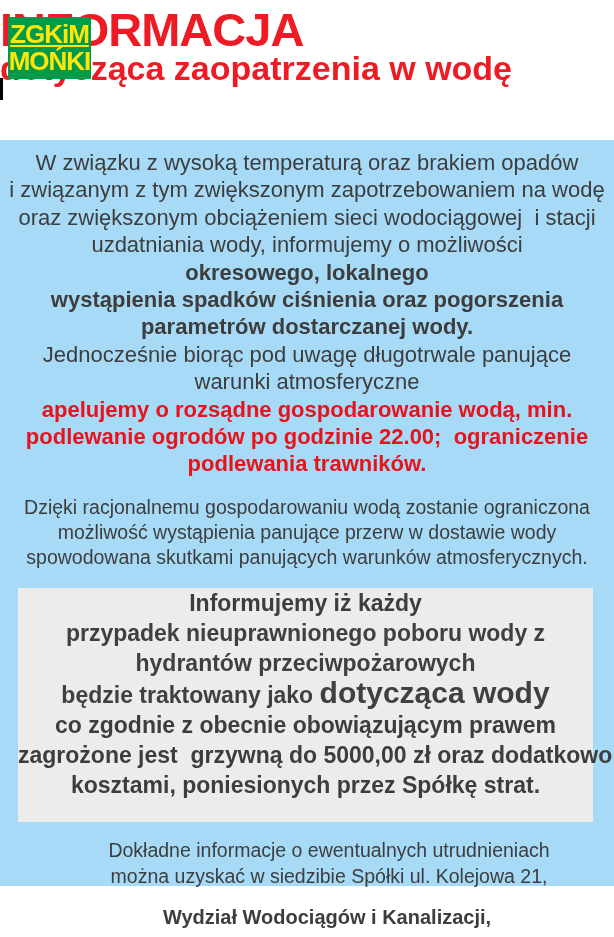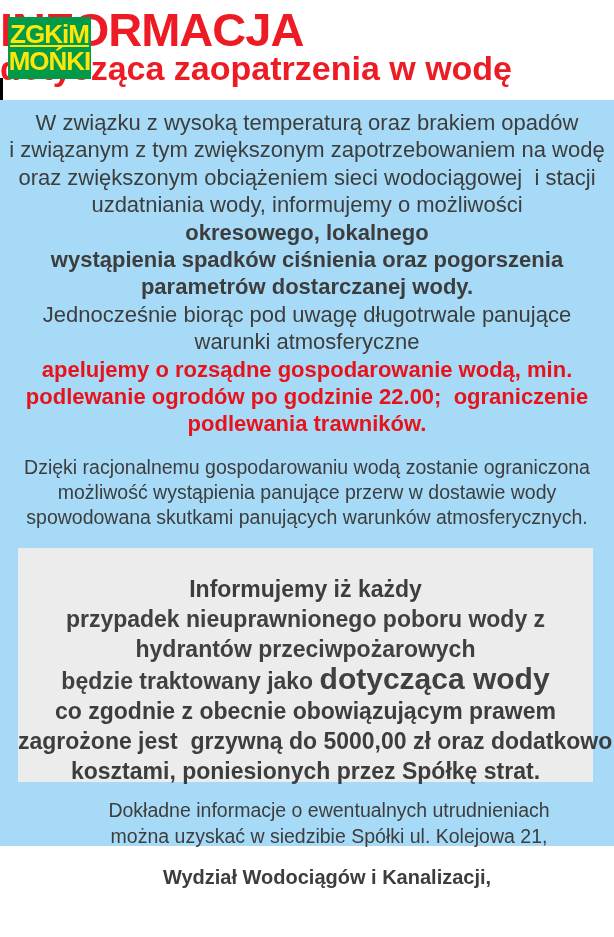--- a/index.html
+++ b/index.html
@@ -56,36 +56,37 @@
     background: #000000;
   }
   
   .content {
     background: #a6daf6;
     height: 746px;
     padding-top: 9px;
     box-sizing: border-box;
     text-align: center;
     color: #3d3d3d;
+    margin-top: 40px;
   }
   .line { white-space: pre; }
   .para1 .line { font-size: 22px; line-height: 27.4px; }
   .para1 .bold { font-weight: bold; }
   .para1 .red  { font-weight: bold; color: #e8131a; }
   .para2 { margin-top: 17px; }
   .para2 .line { font-size: 19.5px; line-height: 25.3px; }
   
   .graybox {
     margin-top: 17px;
     margin-left: 18px;
     width: 575px;
     height: 234px;
     background: #ececec;
     box-sizing: border-box;
-    padding-top: 26px;
+    padding-top: 0;
     text-align: center;
   }
   .graybox .line { font-size: 23px; line-height: 30px; font-weight: bold; }
   .graybox .dark { color: #3d3d3d; }
   .graybox .red  { color: #404040; }
   .graybox .big  { font-size: 30px; line-height: 30px; }
   
   .footer-info { margin-top: 15px; padding-left: 44px; }
   .footer-info .line { font-size: 19.5px; line-height: 26px; }
   .footer-dept { margin-top: 16px; font-size: 20px; font-weight: bold; line-height: 25px; white-space: pre; padding-left: 40px; }

